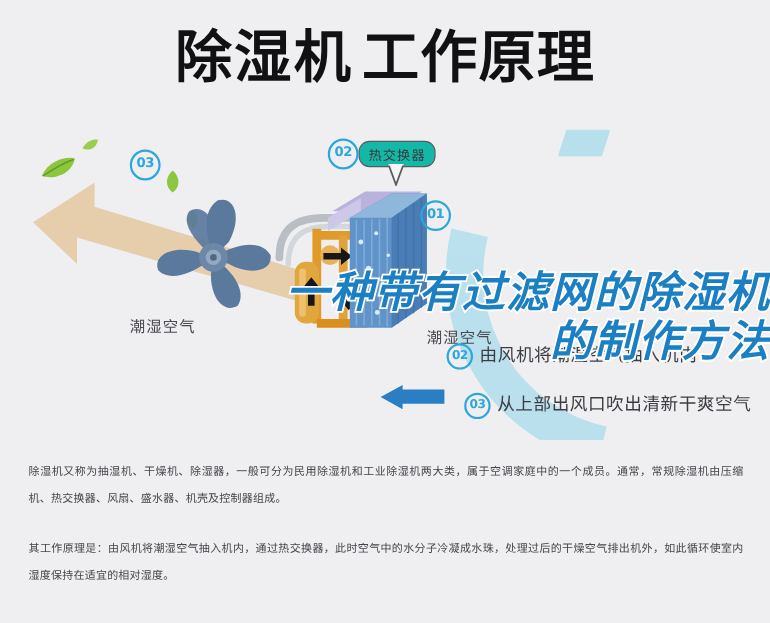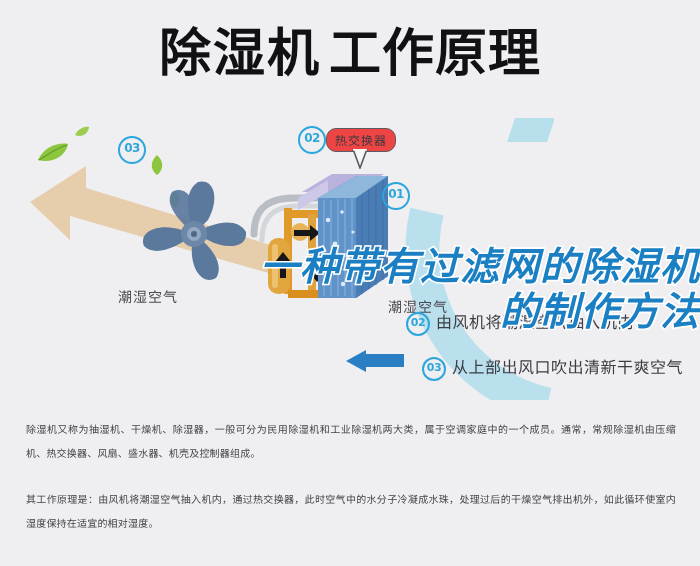--- a/index.html
+++ b/index.html
@@ -124,21 +124,21 @@
   .badge-02 { left: 298px; top: 8px; }
   .badge-01 { left: 382px; top: 64px; }
 
   .bubble {
     position: absolute;
     left: 326px;
     top: 10px;
     padding: 2px 8px 3px 8px;
     border: 1.6px solid #5a5a62;
     border-radius: 10px;
-    background: #ef4444;
+    background: #14b8a6;
     font-size: 12px;
     color: #3a3a40;
     letter-spacing: 1px;
     white-space: nowrap;
   }
   .bubble-tail {
     position: absolute;
     left: 352px;
     top: 31px;
     width: 16px;

